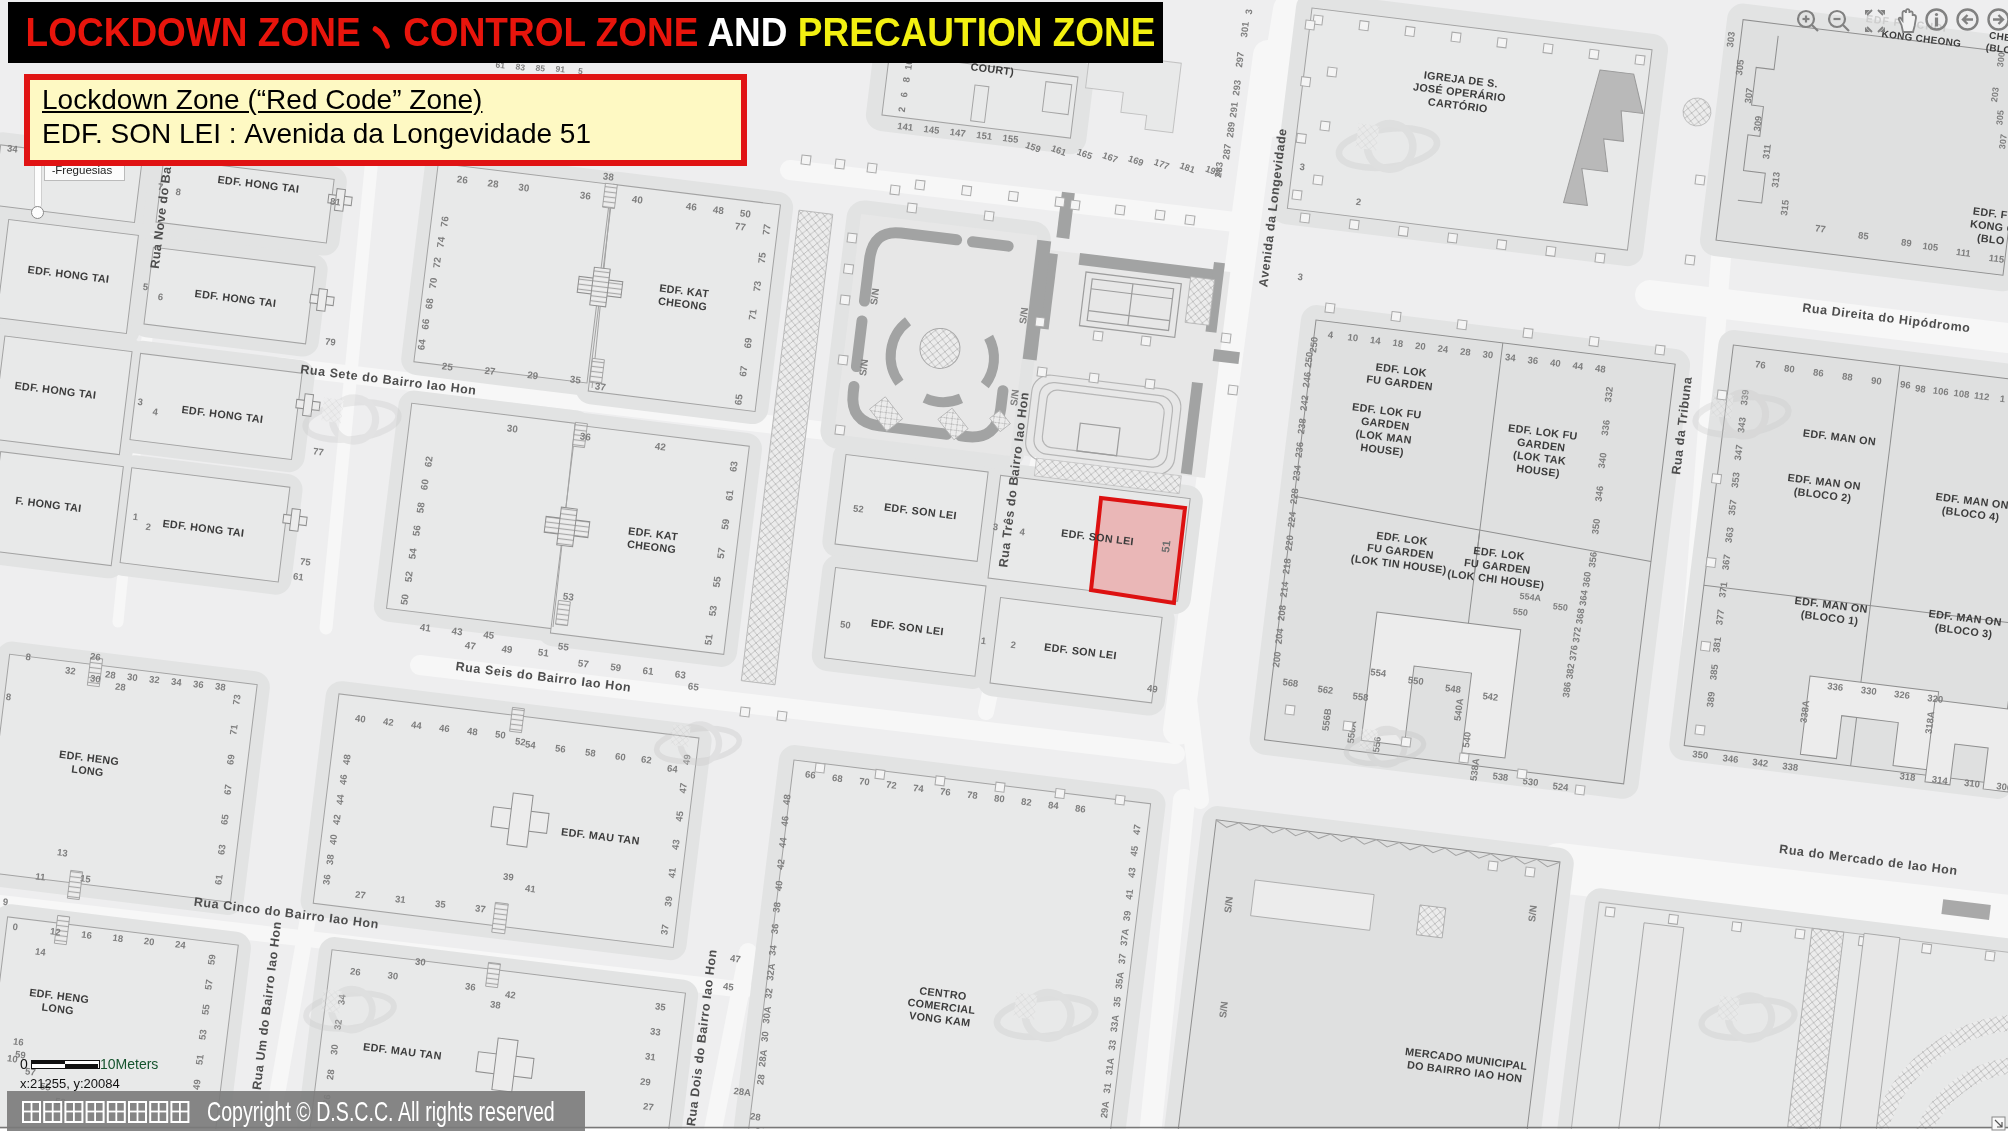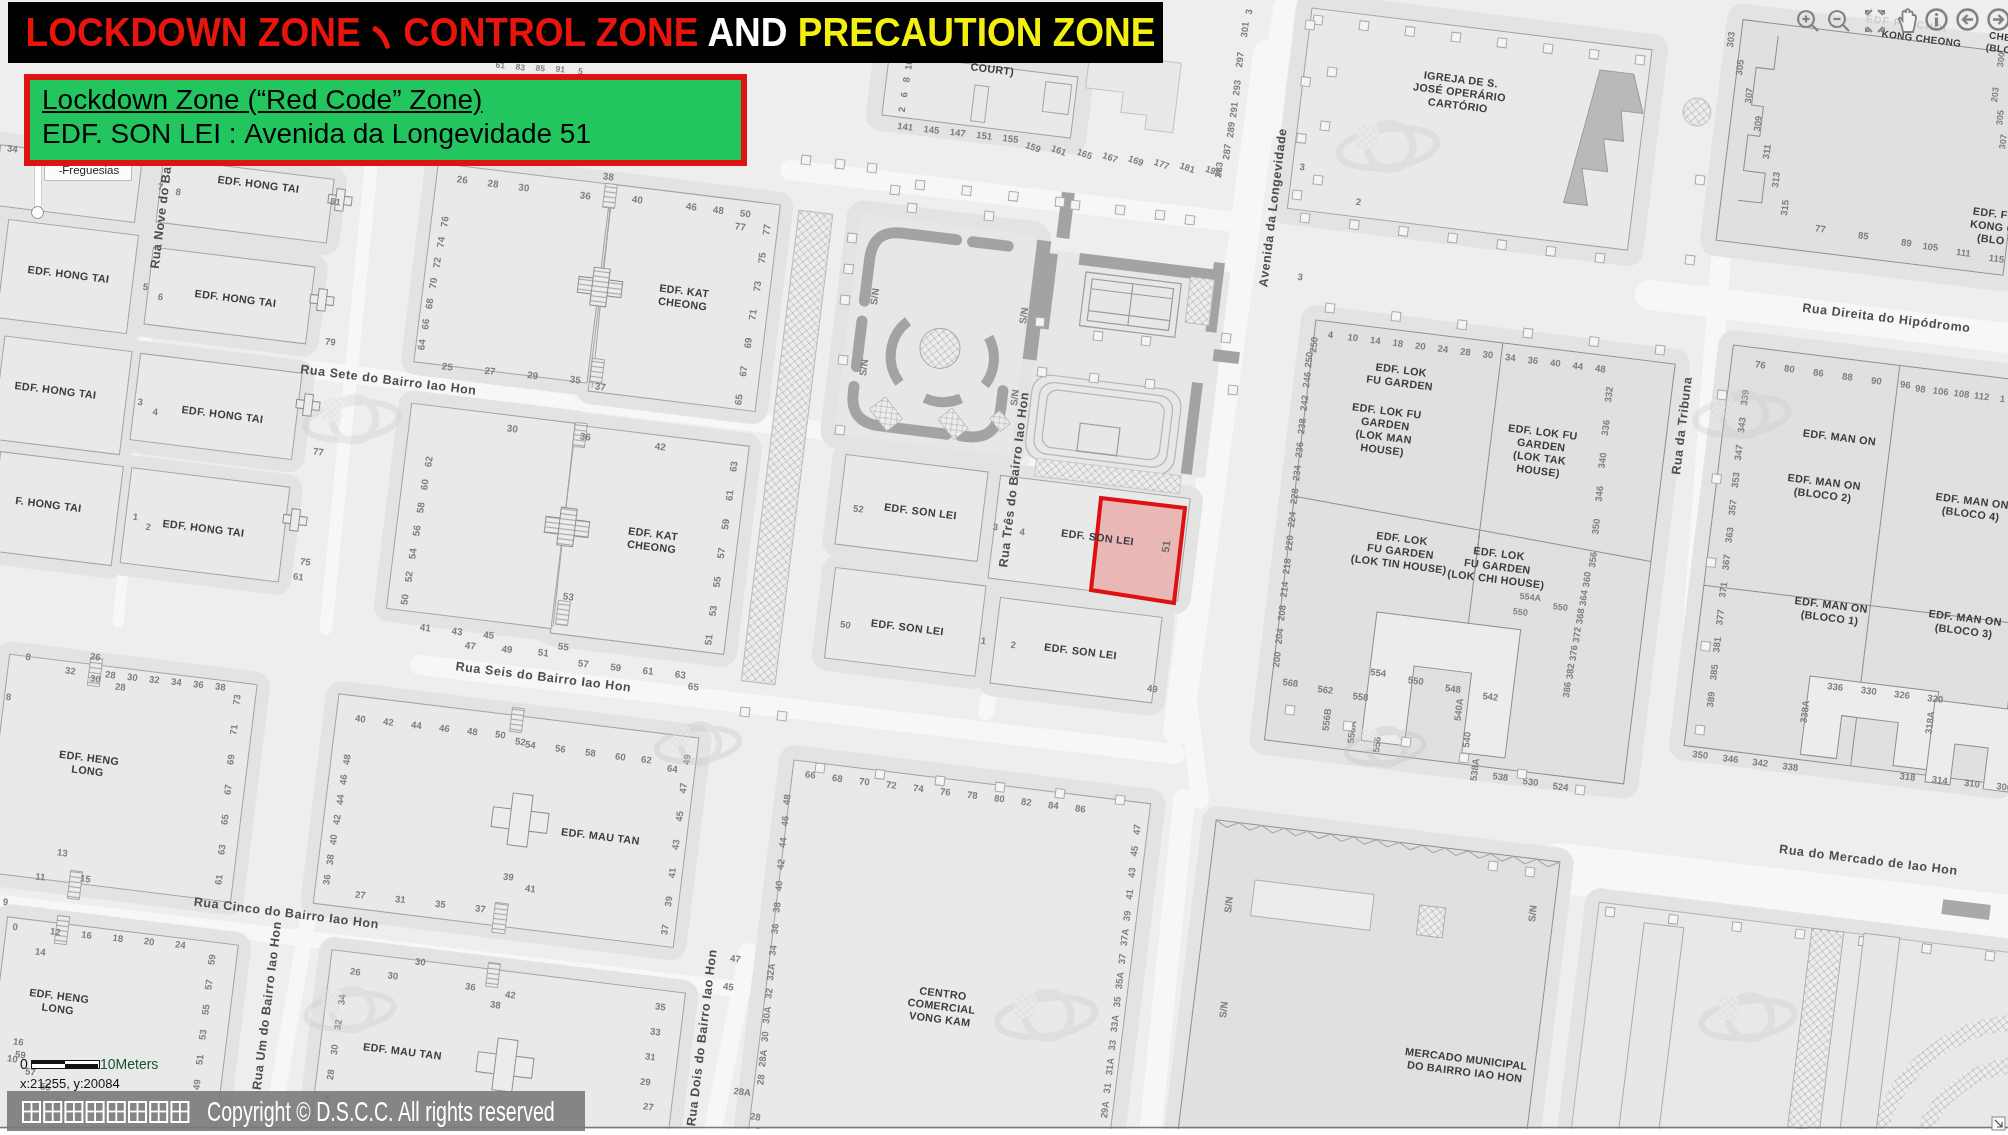--- a/index.html
+++ b/index.html
@@ -1216,27 +1216,27 @@
 <g>
         <rect x="1992" y="1117" width="13" height="13" fill="#f8f8f8" stroke="#888"></rect>
         <path d="M1995 1120 L2002 1127 M2002 1122 V1127 H1997" stroke="#555" stroke-width="1.2" fill="none"></path>
       </g>
 </svg>
 
 <div style="position:absolute;left:34px;top:86px;width:6px;height:120px;background:#fdfdfd;border:1px solid #cfcfcf;border-radius:3px"></div>
 
 <div style="position:absolute;left:31px;top:206px;width:11px;height:11px;background:#fdfdfd;border:1.5px solid #8a8a8a;border-radius:50%"></div>
 
-<div style="position:absolute;left:44px;top:160px;width:72px;height:19px;background:#fcfcfc;border:1px solid #bbb;font-size:11.5px;color:#222;padding-left:14px;line-height:18px"><span style="font-size:10px">-</span>Freguesias</div>
+<div style="position:absolute;left:44px;top:160px;width:72px;height:19px;background:#fcfcfc;border:1px solid #bbb;font-size:11.5px;color:#222;padding-left:7px;line-height:18px"><span style="font-size:10px">-</span>Freguesias</div>
 
 <div style="position:absolute;left:8px;top:2px;width:1155px;height:61px;background:#000;white-space:nowrap;font-weight:bold;font-size:40px;line-height:61px;letter-spacing:0"><span style="display:inline-block;transform:scaleX(0.925);transform-origin:0 50%"><span style="color:#e8150c;margin-left:19px">LOCKDOWN ZONE</span><svg width="30" height="40" viewBox="0 0 30 40" style="vertical-align:-7px;margin:0 8px">
           <path d="M8 16 Q17 21 21 33" stroke="#e8150c" stroke-width="5.5" fill="none" stroke-linecap="round"></path>
         </svg><span style="color:#e8150c">CONTROL ZONE</span><span style="color:#fff"> AND </span><span style="color:#f3f011">PRECAUTION ZONE</span></span></div>
 
-<div style="position:absolute;left:24px;top:74px;width:699px;height:77px;background:#22c55e;border:6px solid #e01313;font-size:28px;color:#000;padding:3px 0 0 12px;line-height:34px"><span style="text-decoration:underline">Lockdown Zone (“Red Code” Zone)</span><br>EDF. SON LEI&nbsp;:&nbsp;Avenida da Longevidade 51</div>
+<div style="position:absolute;left:24px;top:74px;width:699px;height:77px;background:#fef9c3;border:6px solid #e01313;font-size:28px;color:#000;padding:3px 0 0 12px;line-height:34px"><span style="text-decoration:underline">Lockdown Zone (“Red Code” Zone)</span><br>EDF. SON LEI&nbsp;:&nbsp;Avenida da Longevidade 51</div>
 
 <svg width="240" height="40" viewBox="0 0 240 40" style="position:absolute;left:1793px;top:3px">
 
 <g stroke="#818181" fill="none" stroke-width="2.2">
         <circle cx="13" cy="16" r="8"></circle>
         <line x1="19" y1="22" x2="25" y2="28"></line>
         <line x1="9.5" y1="16" x2="16.5" y2="16"></line>
         <line x1="13" y1="12.5" x2="13" y2="19.5"></line>
       </g>
 

